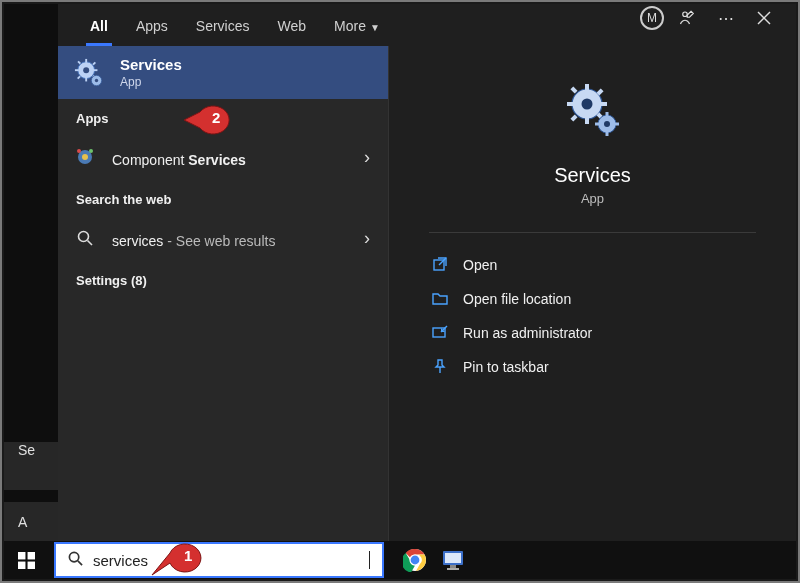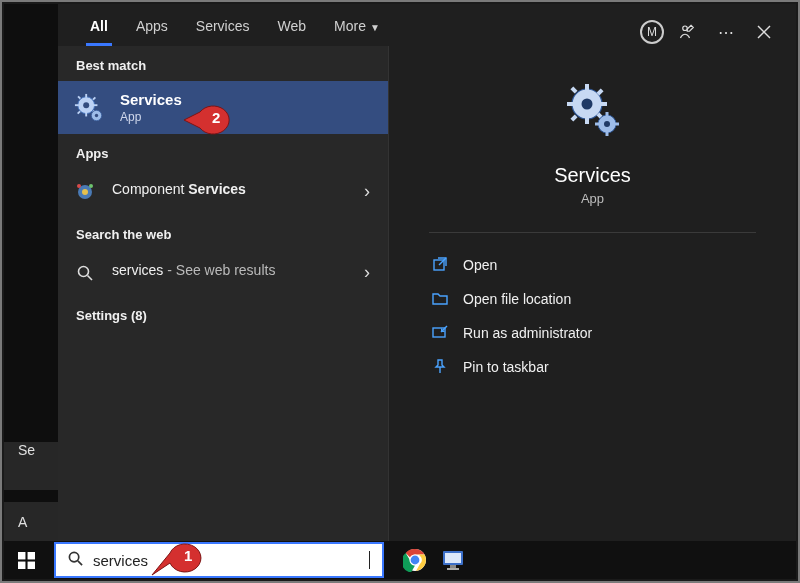--- a/index.html
+++ b/index.html
@@ -3,38 +3,38 @@
 <meta charset="utf-8">
 <style>
   * { box-sizing: border-box; margin: 0; padding: 0; font-family: "Segoe UI", Arial, sans-serif; }
   html, body { width: 800px; height: 583px; overflow: hidden; background: #000; color: #fff; }
   .frame { position: relative; width: 800px; height: 583px; background: #1a1a1a; border: 2px solid #7a7a7a; }
   .bg-left { position: absolute; left: 2px; top: 2px; bottom: 40px; width: 54px; background: #0e0e0e; }
   .bg-left-tab1 { position: absolute; left: 2px; top: 440px; width: 54px; height: 48px; background: #272727; color: #e0e0e0; font-size: 14px; display: flex; align-items: flex-start; padding-left: 14px; }
   .bg-left-tab2 { position: absolute; left: 2px; top: 500px; width: 54px; height: 40px; background: #272727; color: #e0e0e0; font-size: 14px; display: flex; align-items: center; padding-left: 14px; }
 
   
-  .topnav { position: absolute; left: 56px; right: 2px; top: 2px; height: 42px; background: #1f1f1f; display: flex; align-items: flex-end; }
+  .topnav { position: absolute; left: 56px; right: 2px; top: 2px; height: 42px; background: #1f1f1f; display: flex; align-items: flex-start; }
   .tabs { display: flex; height: 100%; align-items: center; gap: 0; padding-left: 18px; font-size: 14px; }
   .tab { padding: 12px 14px 10px 14px; color: #d0d0d0; cursor: pointer; position: relative; }
   .tab.active { color: #fff; font-weight: 600; }
   .tab.active::after { content: ""; position: absolute; left: 10px; right: 10px; bottom: -2px; height: 3px; background: #3a78ff; }
   .morecaret { margin-left: 4px; font-size: 10px; }
   .nav-right { margin-left: auto; display: flex; align-items: center; gap: 10px; padding-right: 18px; }
   .avatar { width: 24px; height: 24px; border-radius: 50%; border: 2px solid #ccc; display: flex; align-items: center; justify-content: center; font-size: 12px; color: #ddd; }
   .iconbtn { width: 28px; height: 28px; display: flex; align-items: center; justify-content: center; color: #ddd; font-size: 16px; }
 
   
   .left-col { position: absolute; left: 56px; top: 44px; width: 330px; bottom: 40px; background: #282828; }
   .section-hdr { padding: 12px 18px 8px 18px; font-size: 13px; font-weight: 600; color: #f0f0f0; }
   .best-match { background: #344d80; padding: 10px 18px 10px 16px; display: flex; align-items: center; gap: 16px; position: relative; }
   .gear-icon-sm { width: 30px; height: 30px; display: flex; align-items: center; justify-content: center; }
   .bm-title { font-size: 15px; font-weight: 600; color: #fff; }
   .bm-sub { font-size: 12px; color: #cfd7eb; margin-top: 2px; }
-  .row { padding: 12px 18px 12px 16px; display: flex; align-items: flex-start; gap: 16px; position: relative; }
+  .row { padding: 12px 18px 12px 16px; display: flex; align-items: flex-end; gap: 16px; position: relative; }
   .chevron { position: absolute; right: 18px; font-size: 18px; color: #ddd; }
   .row .lbl { font-size: 14px; color: #f0f0f0; }
   .row .lbl .muted { color: #bbb; }
   .small-icon { width: 22px; height: 22px; display: flex; align-items: center; justify-content: center; font-size: 14px; color: #ddd; }
 
   
   .right-col { position: absolute; left: 386px; right: 2px; top: 44px; bottom: 40px; background: #1f1f1f; border-left: 1px solid #333; padding: 36px 40px 0 40px; }
   .preview-top { display: flex; flex-direction: column; align-items: center; border-bottom: 1px solid #3a3a3a; padding-bottom: 26px; }
   .preview-title { margin-top: 22px; font-size: 20px; font-weight: 400; }
   .preview-sub { font-size: 13px; color: #bdbdbd; margin-top: 4px; }
@@ -103,21 +103,20 @@
       <div class="iconbtn">
         <svg width="14" height="14" viewBox="0 0 14 14" stroke="#ddd" stroke-width="1.4">
             <line x1="1" y1="1" x2="13" y2="13"></line>
             <line x1="13" y1="1" x2="1" y2="13"></line>
           </svg>
       </div>
     </div>
   </div>
 
   <div class="left-col">
-    <div class="section-hdr">Best match</div>
 
     <div class="best-match">
       <div class="gear-icon-sm gear-blue">
         <svg width="30" height="30" viewBox="0 0 32 32" fill="currentColor">
           <circle cx="13" cy="13" r="9" fill="#bcd2f5" stroke="#3e6db8" stroke-width="1"></circle>
           <circle cx="13" cy="13" r="3.2" fill="#344d80"></circle>
           <g fill="#bcd2f5">
             <rect x="12" y="1" width="2" height="4"></rect>
               <rect x="12" y="21" width="2" height="4"></rect>
             <rect x="1" y="12" width="4" height="2"></rect>

